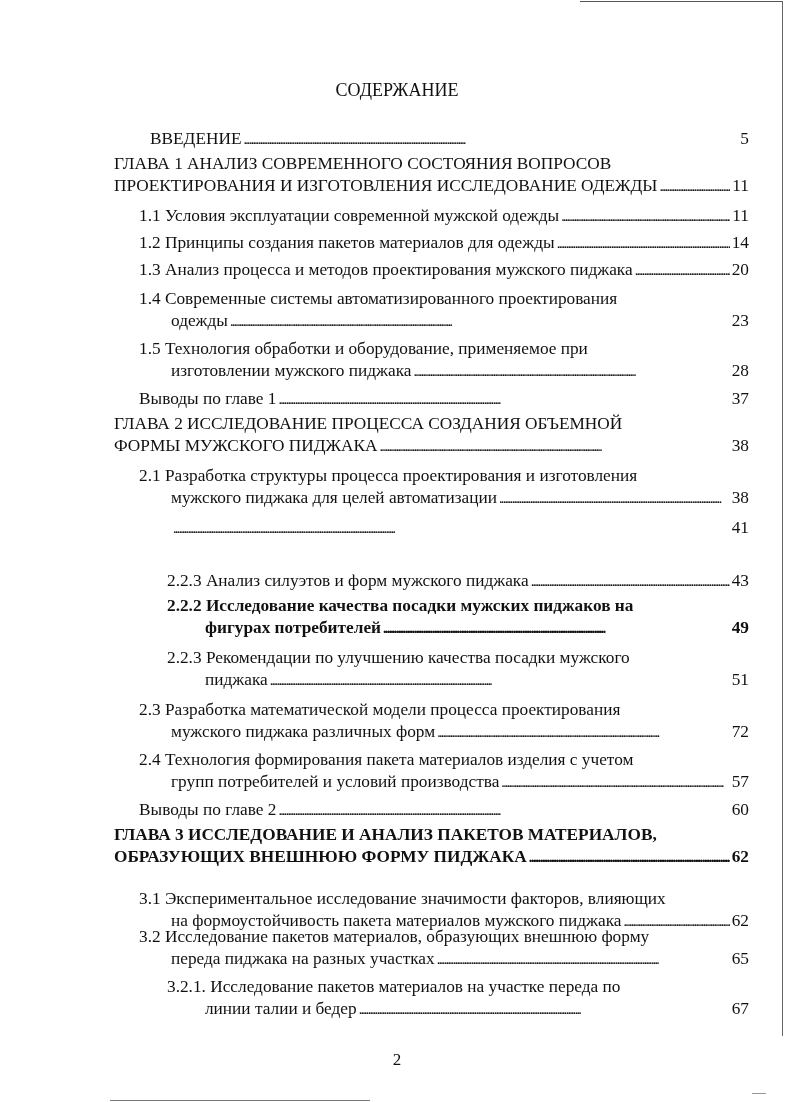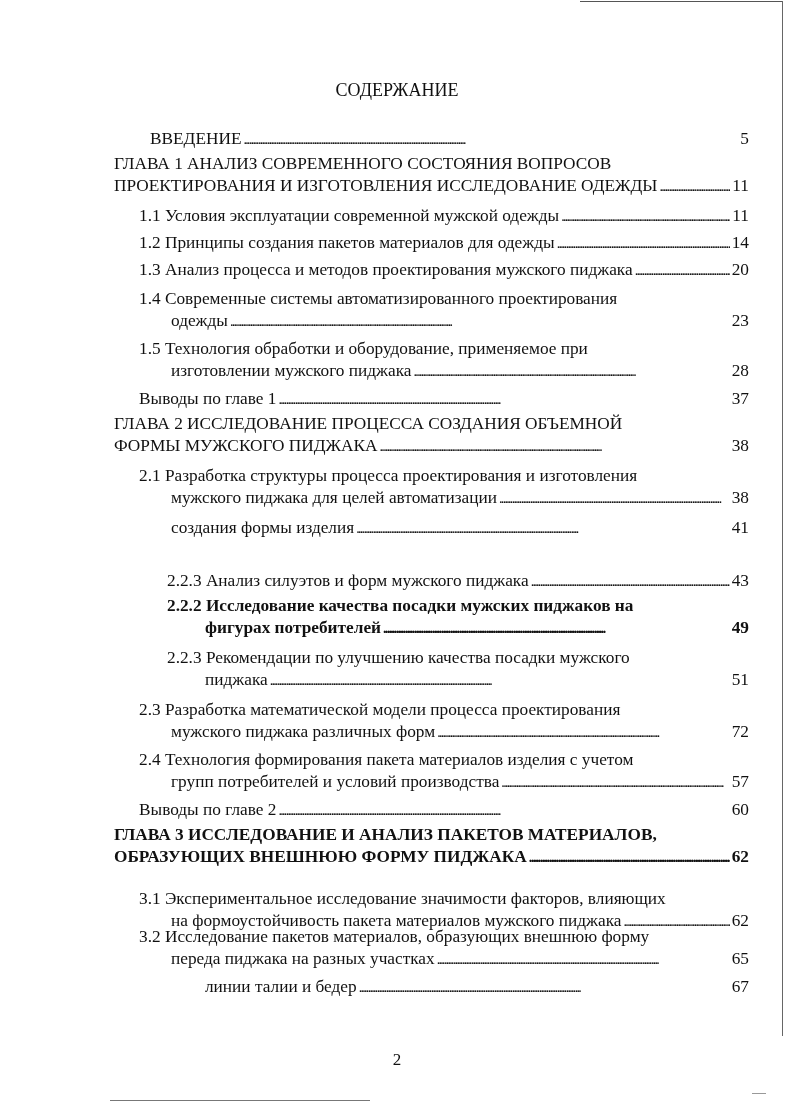--- a/index.html
+++ b/index.html
@@ -115,21 +115,20 @@
         <span>2.1 Разработка структуры процесса проектирования и изготовления</span>
       </div>
       <div class="line cont">
         <span>мужского пиджака для целей автоматизации</span>
         <span class="lead"></span>
         <span class="pg">38</span>
       </div>
     </div>
     <div class="entry lvl1" style="position: absolute; left: 0px; right: 0px; top: 389px;">
       <div class="line cont">
-        <span>создания формы изделия</span>
         <span class="lead"></span>
         <span class="pg">41</span>
       </div>
     </div>
     <div class="entry lvl2" style="position: absolute; left: 0px; right: 0px; top: 442px;">
       <div class="line first">
         <span>2.2.3 Анализ силуэтов и форм мужского пиджака</span>
         <span class="lead"></span>
         <span class="pg">43</span>
       </div>
@@ -205,20 +204,23 @@
       <div class="line first">
         <span>3.2 Исследование пакетов материалов, образующих внешнюю форму</span>
       </div>
       <div class="line cont">
         <span>переда пиджака на разных участках</span>
         <span class="lead"></span>
         <span class="pg">65</span>
       </div>
     </div>
     <div class="entry lvl2" style="position: absolute; left: 0px; right: 0px; top: 848px;">
+      <div class="line first">
+        <span>3.2.1. Исследование пакетов материалов на участке переда по</span>
+      </div>
       <div class="line cont">
         <span>линии талии и бедер</span>
         <span class="lead"></span>
         <span class="pg">67</span>
       </div>
     </div>
   </div>
 
 <div class="page-num">2</div>
 

